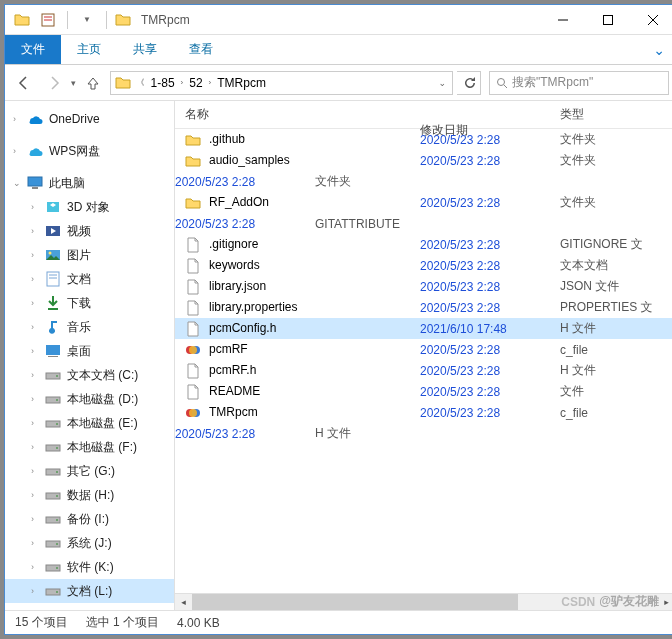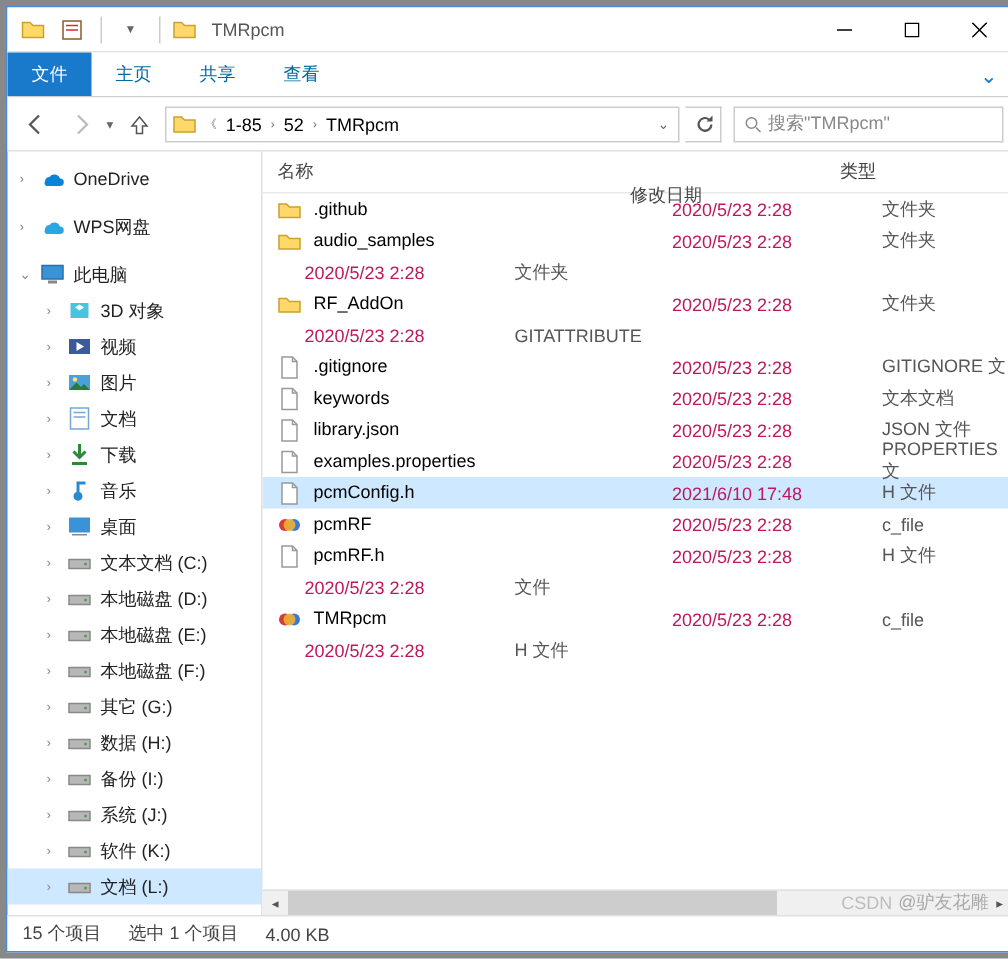--- a/index.html
+++ b/index.html
@@ -35,29 +35,29 @@
 .side-sep { height: 8px; }
 .main { flex: 1; display: flex; flex-direction: column; overflow: hidden; }
 .headers { display: flex; height: 28px; border-bottom: 1px solid #e8e8e8; align-items: center; color: #444; }
 .col-name { width: 245px; padding-left: 10px; }
 .col-date { width: 140px; margin-top: 32px; }
 .col-type { flex: 1; }
 .filelist { flex: 1; overflow: auto; }
 .row { display: flex; height: 21px; align-items: center; }
 .row.selected { background: #cde8ff; }
 .row .c-name { width: 245px; padding-left: 10px; display: flex; align-items: flex-start; gap: 8px; }
-.row .c-date { width: 140px; color: #be185d; margin-left: 28px; }
+.row .c-date { width: 140px; color: #1d4ed8; }
 .row .c-type { flex: 1; color: #555; }
 .f-ico { width: 16px; height: 16px; flex-shrink: 0; display: flex; align-items: center; justify-content: center; }
 .hscroll { height: 17px; background: #f0f0f0; display: flex; align-items: center; border-top: 1px solid #e0e0e0; }
 .hscroll-btn { width: 17px; height: 17px; display: flex; align-items: center; justify-content: center; font-size: 9px; color: #555; background: #f0f0f0; }
 .hscroll-track { flex: 1; height: 17px; background: #f0f0f0; position: relative; }
 .hscroll-thumb { position: absolute; left: 0; width: 70%; height: 100%; background: #cdcdcd; }
 .statusbar { height: 24px; border-top: 1px solid #e0e0e0; display: flex; align-items: center; padding: 0 10px; gap: 18px; color: #444; background: #fff; }
-.watermark { position: absolute; right: 16px; bottom: 24px; color: rgba(120,120,120,0.6); font-size: 13px; display: flex; align-items: center; gap: 4px; }
+.watermark { position: absolute; right: 16px; bottom: 24px; color: rgba(120,120,120,0.6); font-size: 13px; display: flex; align-items: center; gap: 4px; font-weight: bold; }
 .wm-logo { opacity: 0.7; }
 svg { display: block; }
 </style>
 </head>
 <body>
 
 <div class="window">
 
   <div class="titlebar">
     <div class="qat">
@@ -457,21 +457,21 @@
             <div class="c-type">JSON 文件</div>
           </div>
           <div class="row">
             <div class="c-name">
               <span class="f-ico">
                 <svg width="14" height="16">
                   <path d="M2 1h7l3 3v11H2z" fill="#fff" stroke="#999"></path>
                   <path d="M9 1v3h3" fill="none" stroke="#999"></path>
                 </svg>
               </span>
-              <span>examples.properties</span>
+              <span>library.properties</span>
             </div>
             <div class="c-date">2020/5/23 2:28</div>
             <div class="c-type">PROPERTIES 文</div>
           </div>
           <div class="row selected">
             <div class="c-name">
               <span class="f-ico">
                 <svg width="14" height="16">
                   <path d="M2 1h7l3 3v11H2z" fill="#fff" stroke="#999"></path>
                   <path d="M9 1v3h3" fill="none" stroke="#999"></path>
@@ -503,20 +503,29 @@
                   <path d="M2 1h7l3 3v11H2z" fill="#fff" stroke="#999"></path>
                   <path d="M9 1v3h3" fill="none" stroke="#999"></path>
                 </svg>
               </span>
               <span>pcmRF.h</span>
             </div>
             <div class="c-date">2020/5/23 2:28</div>
             <div class="c-type">H 文件</div>
           </div>
           <div class="row">
+            <div class="c-name">
+              <span class="f-ico">
+                <svg width="14" height="16">
+                  <path d="M2 1h7l3 3v11H2z" fill="#fff" stroke="#999"></path>
+                  <path d="M9 1v3h3" fill="none" stroke="#999"></path>
+                </svg>
+              </span>
+              <span>README</span>
+            </div>
             <div class="c-date">2020/5/23 2:28</div>
             <div class="c-type">文件</div>
           </div>
           <div class="row">
             <div class="c-name">
               <span class="f-ico">
                 <svg width="16" height="16">
                   <circle cx="5" cy="8" r="4" fill="#d63a3a"></circle>
                   <circle cx="11" cy="8" r="4" fill="#3a7ad6"></circle>
                   <circle cx="8" cy="8" r="4" fill="#f0b030" fill-opacity="0.9"></circle>

